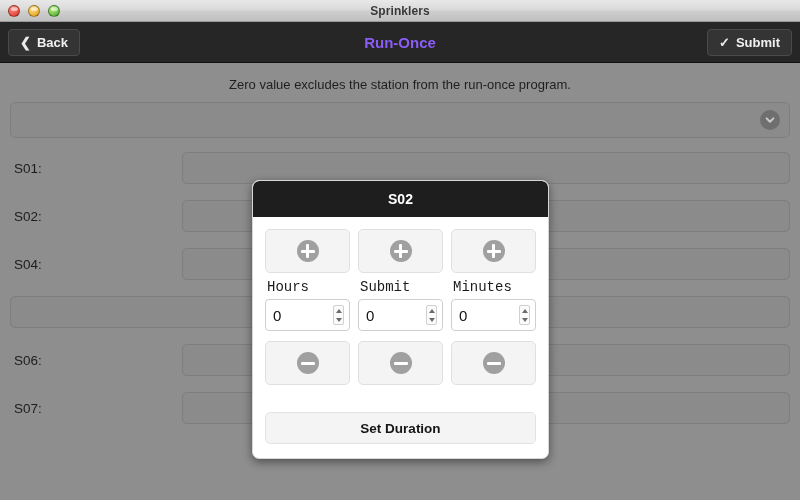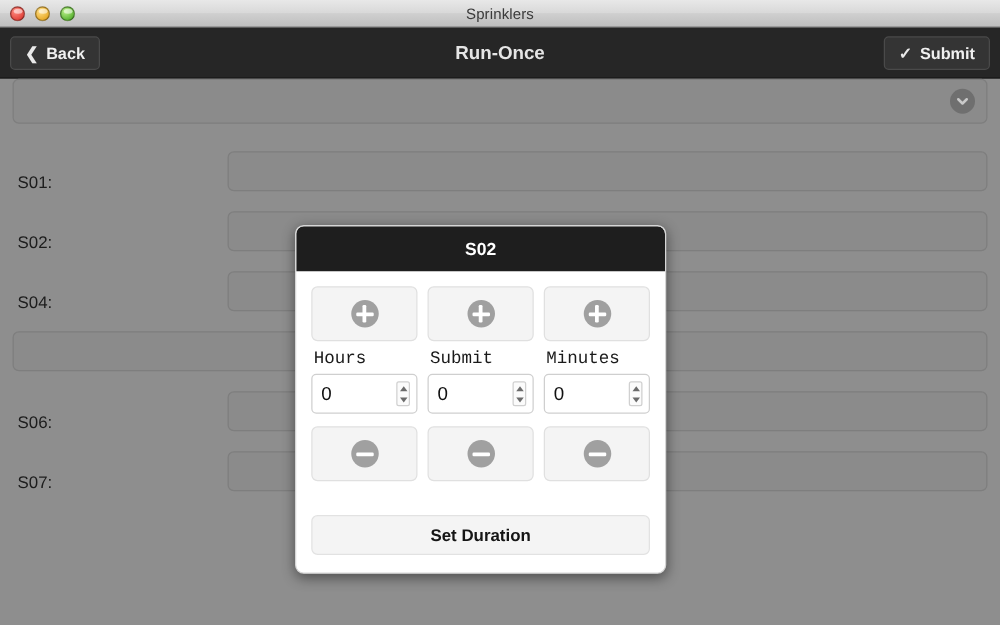--- a/index.html
+++ b/index.html
@@ -54,38 +54,39 @@
 
   .win-title {
     position: absolute;
     left: 0; right: 0;
     text-align: center;
     font-size: 12px;
     color: #3a3a3a;
     line-height: 22px;
     letter-spacing: 0.1px;
     pointer-events: none;
+    font-weight: bold;
   }
 
   
   .navbar {
     position: relative;
     height: 41px;
     background: #262626;
     border-bottom: 1px solid #121212;
     display: flex;
     align-items: center;
     justify-content: space-between;
     padding: 0 8px;
   }
   .nav-title {
     position: absolute;
     left: 0; right: 0;
     text-align: center;
-    color: #e5e5e5;
+    color: #8b5cf6;
     font-size: 15px;
     font-weight: bold;
     pointer-events: none;
   }
   .nav-btn {
     position: relative;
     z-index: 2;
     display: inline-flex;
     align-items: center;
     gap: 6px;
@@ -129,21 +130,21 @@
     transform: translateY(-50%);
     width: 20px; height: 20px;
     border-radius: 50%;
     background: #6f6f6f;
     display: flex; align-items: center; justify-content: center;
   }
   .chev svg { display: block; }
 
   .station-row {
     display: flex;
-    align-items: flex-end;
+    align-items: center;
     height: 48px;
     padding: 0 10px;
   }
   .station-label {
     width: 172px;
     font-size: 13.5px;
     color: #1c1c1c;
     padding-left: 4px;
   }
   .station-field {
@@ -154,21 +155,21 @@
     border-radius: 5px;
     display: flex;
     align-items: center;
     justify-content: center;
     font-size: 16px;
     font-weight: bold;
     color: #1c1c1c;
   }
   .modal {
     position: absolute;
-    left: 236px;
+    left: 252px;
     top: 117px;
     width: 297px;
     background: #ffffff;
     border-radius: 7px;
     box-shadow: 0 3px 10px rgba(0,0,0,0.45);
     overflow: hidden;
     border: 1px solid #d6d6d6;
   }
   .modal-head {
     background: #1e1e1e;
@@ -300,20 +301,21 @@
     </div>
     <div class="nav-title">Run-Once</div>
     <div class="nav-btn">
       <span class="glyph">✓</span>
       <span>Submit</span>
     </div>
   </div>
 
   <div class="content">
 
+    <div class="hint">Zero value excludes the station from the run-once program.</div>
 
     <div class="select-row">
       <span class="chev">
         <svg width="12" height="12" viewBox="0 0 12 12">
           <path d="M2.6 4.4 L6 7.8 L9.4 4.4" fill="none" stroke="#c9c9c9" stroke-width="2" stroke-linecap="round" stroke-linejoin="round"></path>
         </svg>
       </span>
     </div>
 
     <div class="station-row">

